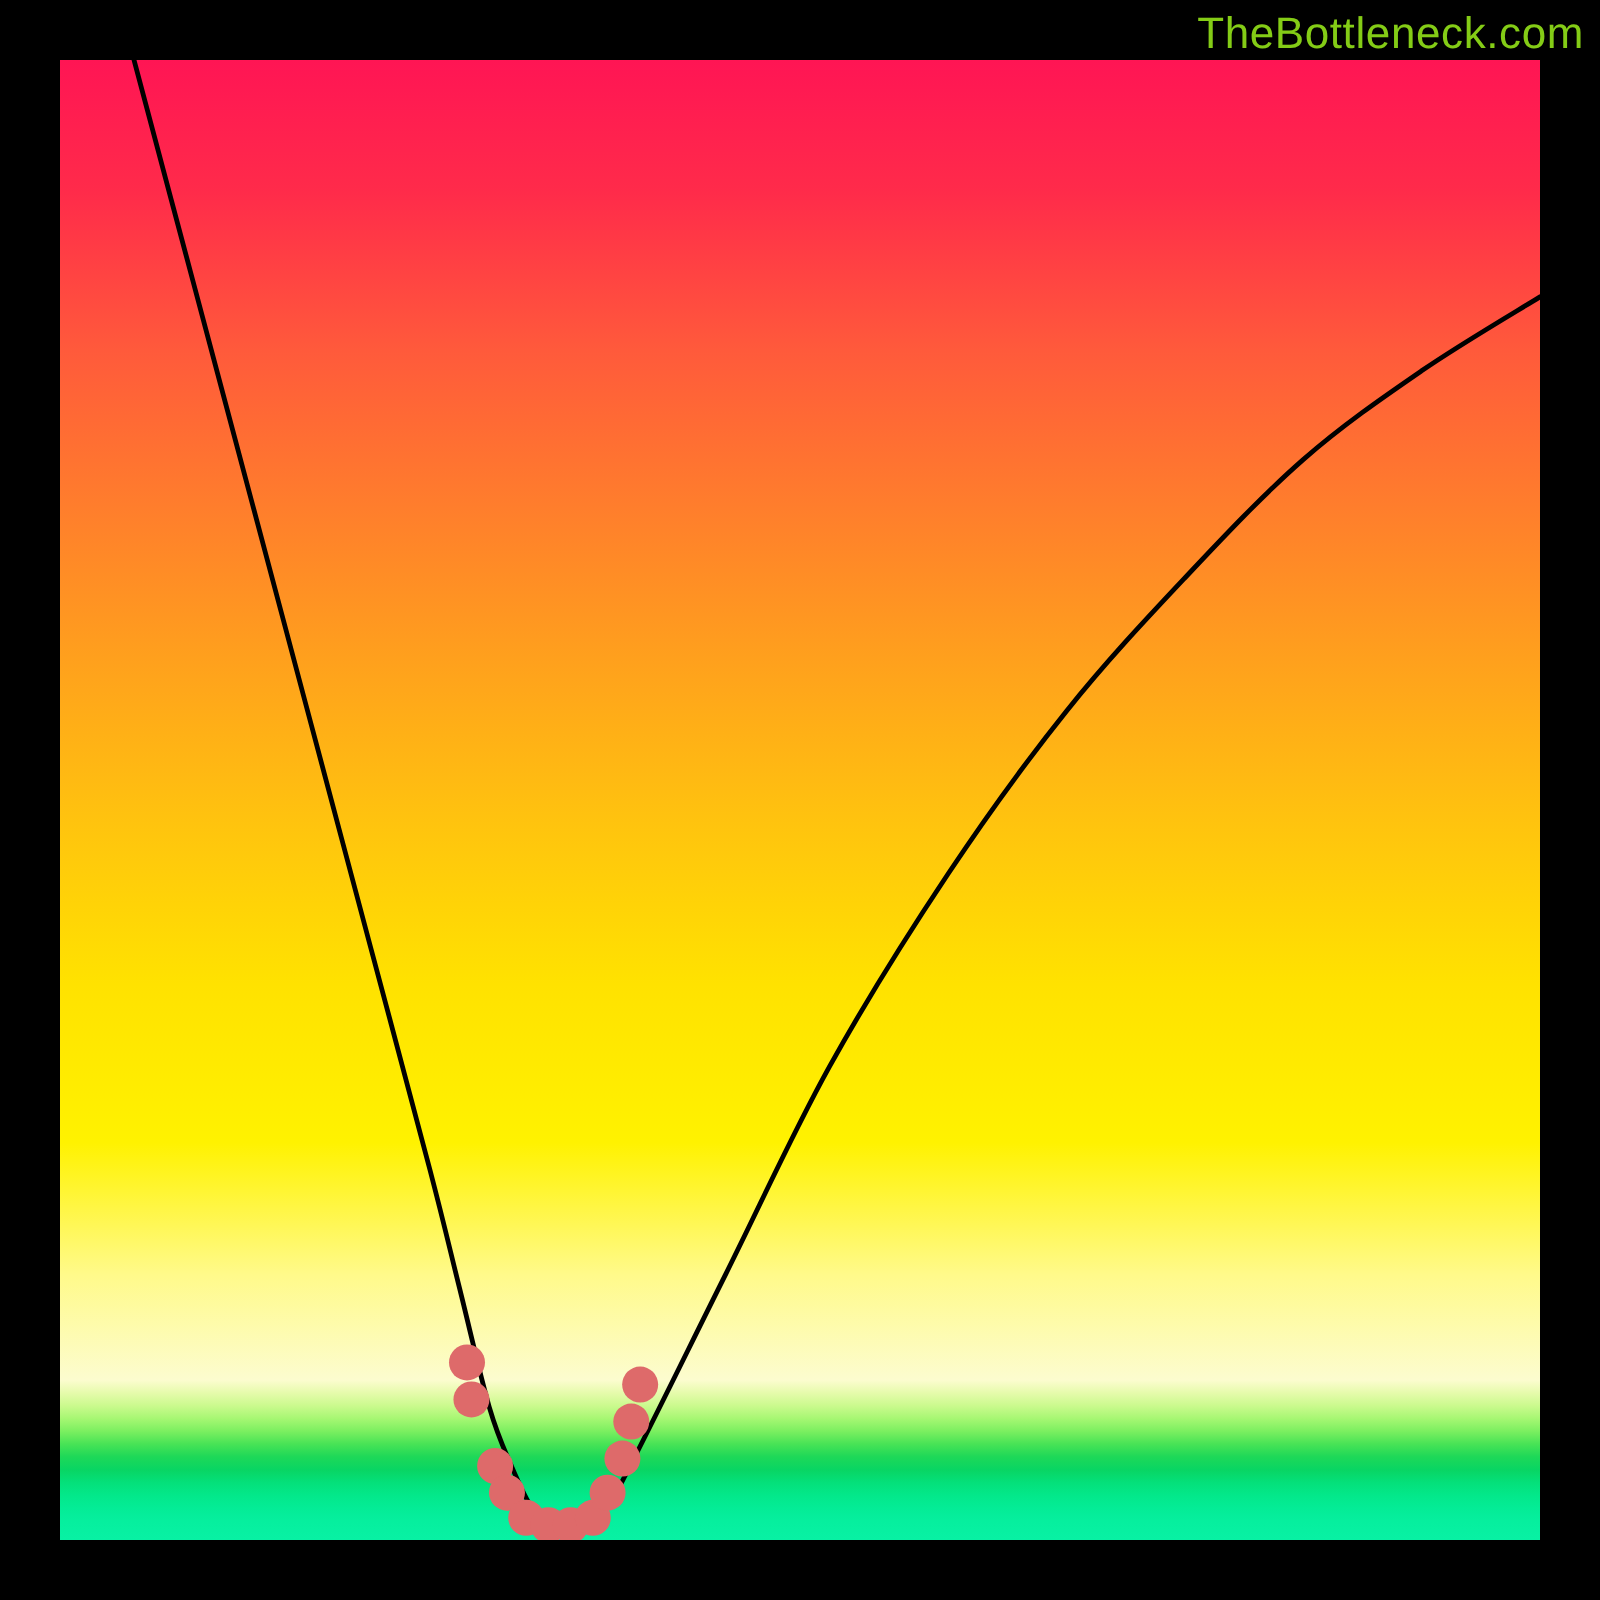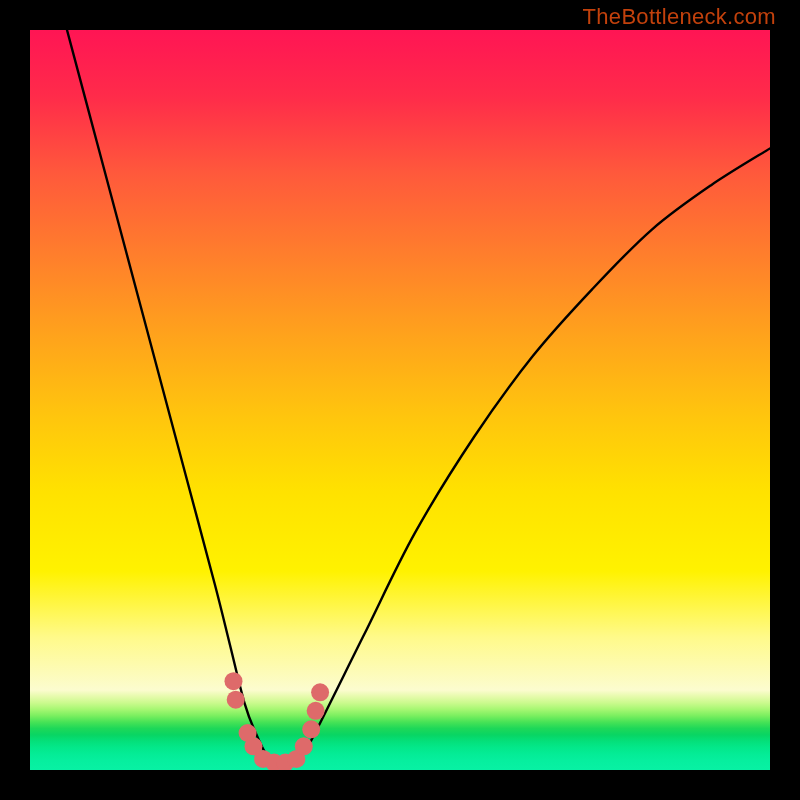--- a/index.html
+++ b/index.html
@@ -59,22 +59,22 @@
       #04e07a 64%,
       #03e88a 72%,
       #04ec96 80%,
       #06ef9e 88%,
       #08f1a4 100%
     );
   }
   .watermark {
     position: absolute;
     top: 4px;
-    right: 24px;
-    color: #c2410c;
+    right: 8px;
+    color: #84cc16;
     font-size: 22px;
     font-weight: 400;
     letter-spacing: 0.3px;
     user-select: none;
   }
   svg.curve-layer {
     position: absolute;
     left: 0;
     top: 0;
     width: 740px;

